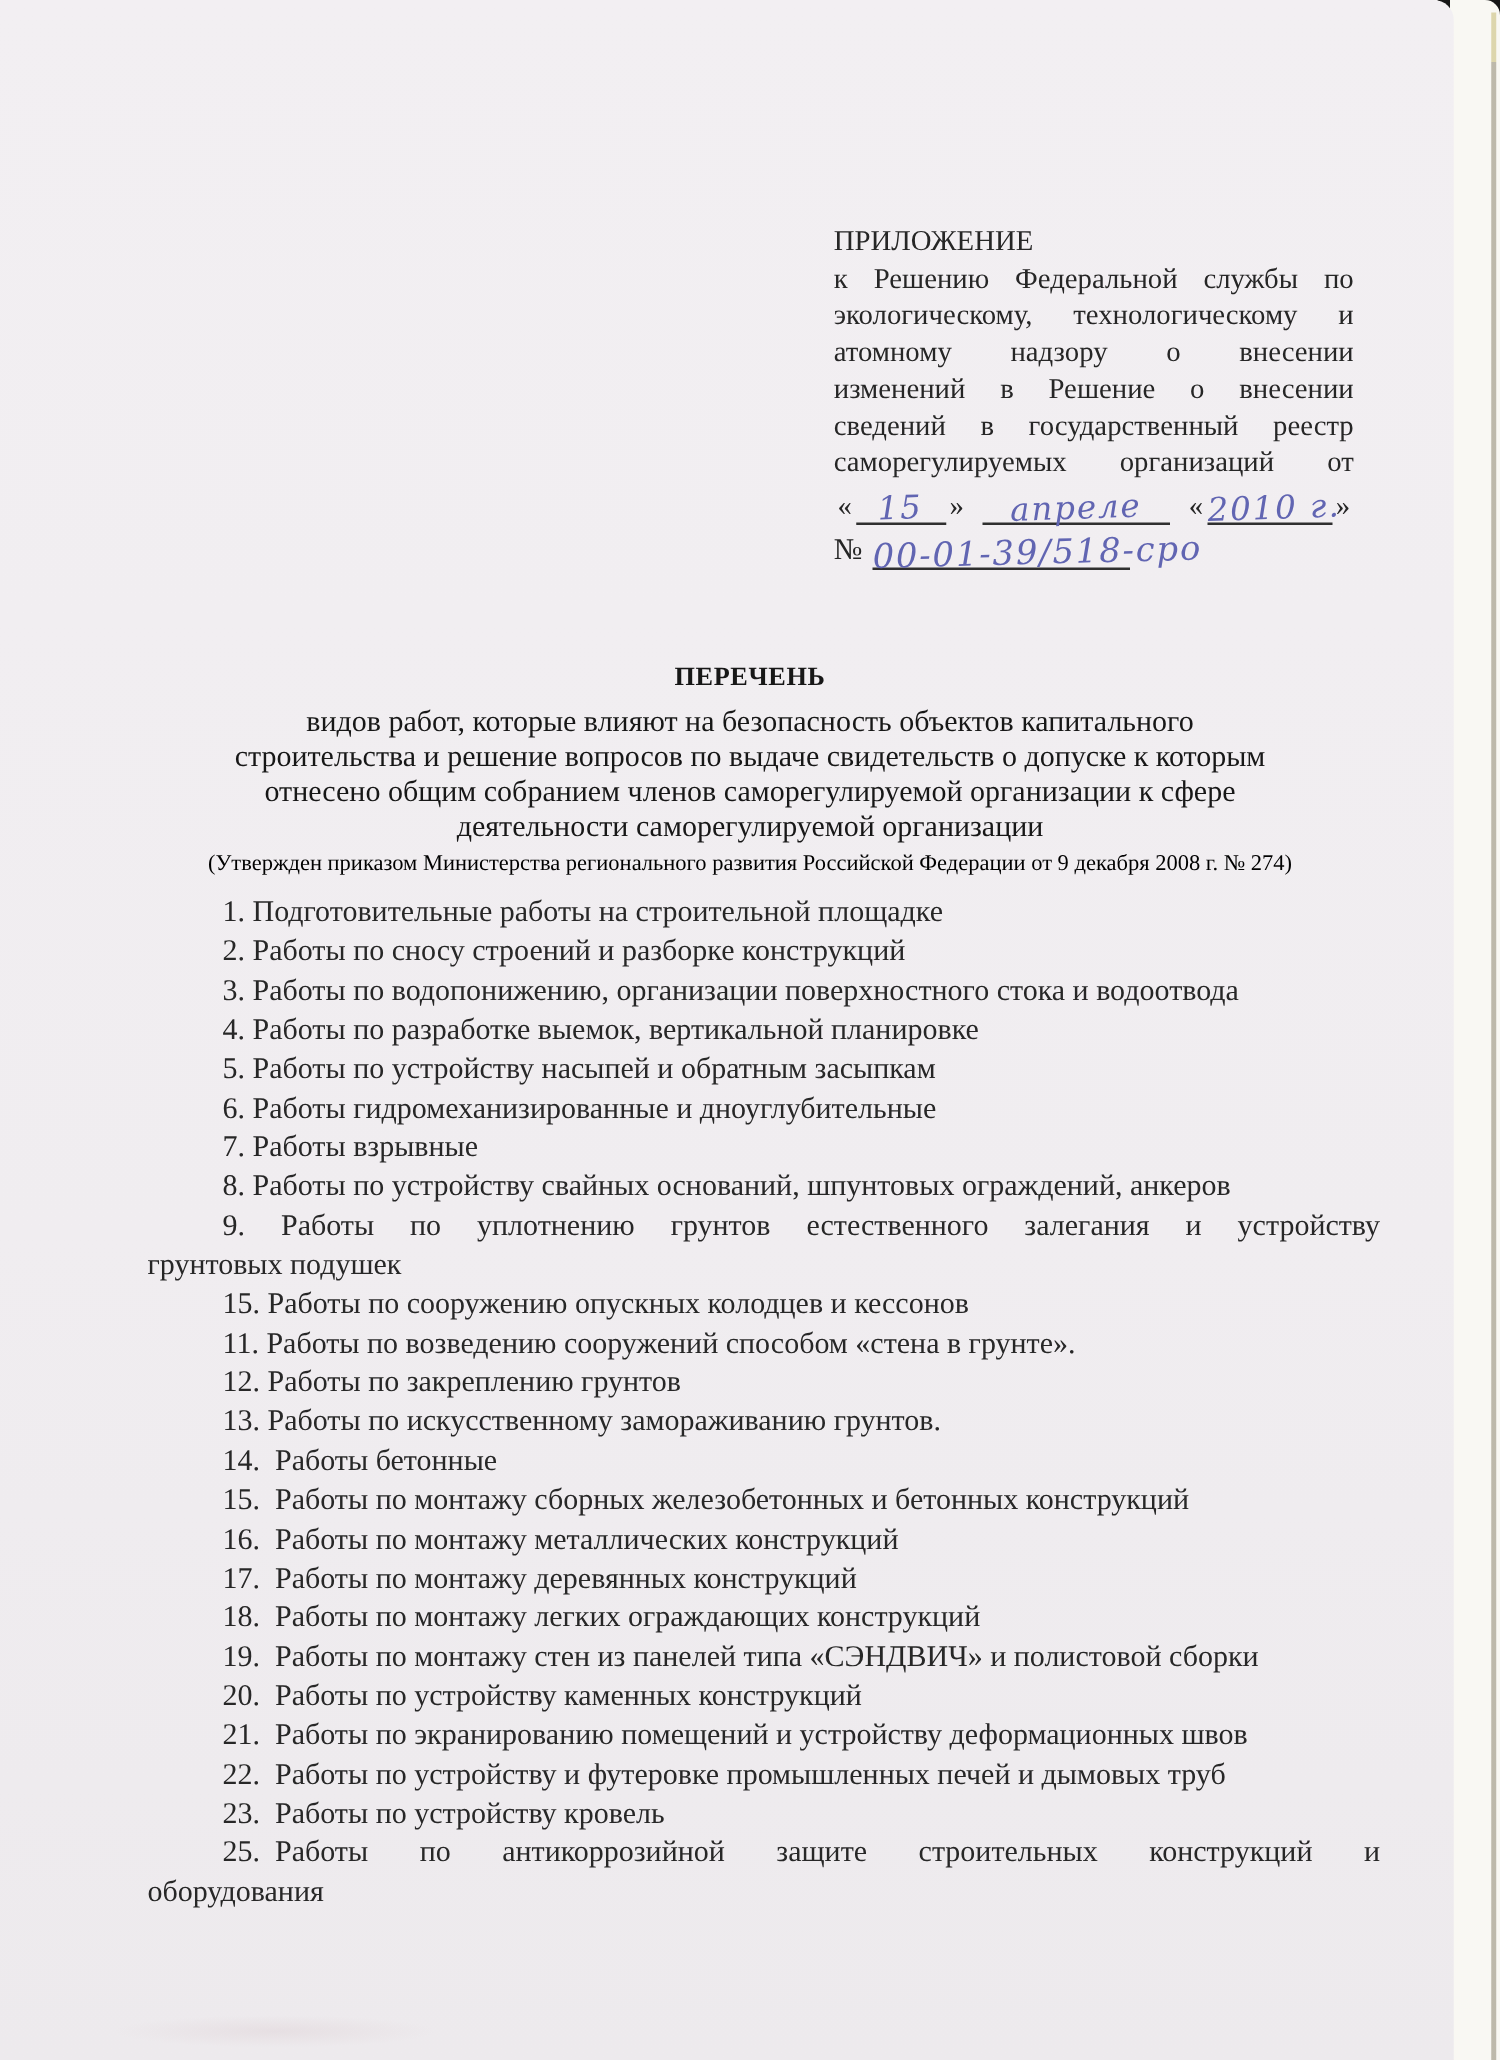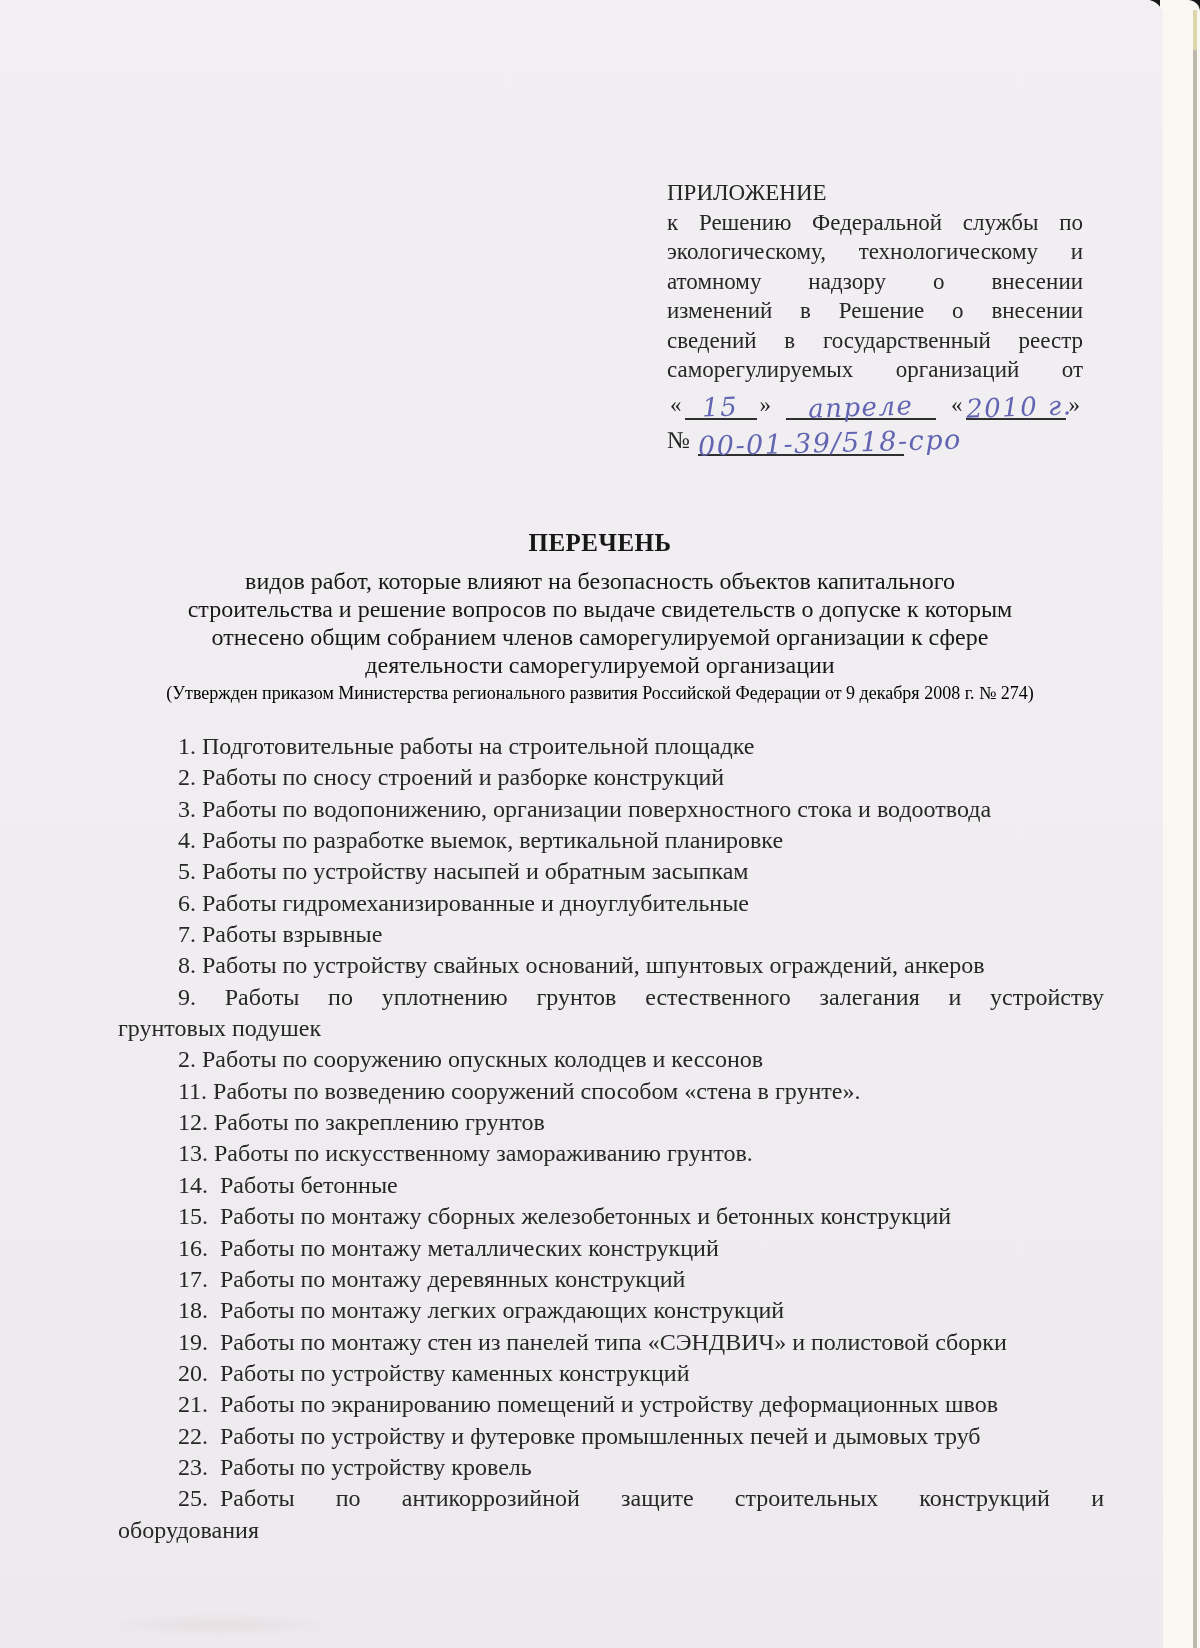--- a/index.html
+++ b/index.html
@@ -48,26 +48,26 @@
     font-style:italic;color:#6165b2;font-size:26px;letter-spacing:1.5px;
     display:inline-block;transform:rotate(-2deg) translateY(3px);white-space:nowrap;
   }
   .num-line{margin-top:4px;height:32px;display:flex;align-items:flex-end;}
   .num-label{font-size:24px;margin-right:8px;}
   .blank.numblank{width:206px;text-align:left;overflow:visible;}
   .hw.big{font-size:27px;transform:rotate(-1.5deg) translateY(2px);}
 
   
   .title-block{position:absolute;left:107px;top:529px;width:986px;text-align:center;color:#171717;}
-  .title-heading{font-weight:bold;font-size:25px;letter-spacing:.5px;margin-bottom:10px;}
+  .title-heading{font-weight:bold;font-size:21px;letter-spacing:.5px;margin-bottom:10px;}
   .tline{font-weight:normal;font-size:24px;line-height:28px;white-space:nowrap;}
   .subtitle{font-weight:normal;font-size:18px;color:#000000;margin-top:4px;white-space:nowrap;}
 
   
-  .list{position:absolute;left:118px;top:731px;width:986px;font-size:24px;line-height:31.35px;color:#272727;}
+  .list{position:absolute;left:118px;top:715px;width:986px;font-size:24px;line-height:31.35px;color:#272727;}
   .item{text-indent:60px;white-space:nowrap;}
   .item .l1{text-indent:60px;text-align:justify;text-align-last:justify;white-space:normal;}
   .item .l2{text-indent:0;white-space:nowrap;}
 </style>
 </head>
 <body>
 
 <div class="scan-corner"></div>
 <div class="scan-corner2"></div>
 <div class="edge-strip"></div>
@@ -130,21 +130,21 @@
     <div class="item">3. Работы по водопонижению, организации поверхностного стока и водоотвода</div>
     <div class="item">4. Работы по разработке выемок, вертикальной планировке</div>
     <div class="item">5. Работы по устройству насыпей и обратным засыпкам</div>
     <div class="item">6. Работы гидромеханизированные и дноуглубительные</div>
     <div class="item">7. Работы взрывные</div>
     <div class="item">8. Работы по устройству свайных оснований, шпунтовых ограждений, анкеров</div>
     <div class="item">
       <div class="l1">9. Работы по уплотнению грунтов естественного залегания и устройству</div>
       <div class="l2">грунтовых подушек</div>
     </div>
-    <div class="item">2. Работы по сооружению опускных колодцев и кессонов</div>
+    <div class="item">15. Работы по сооружению опускных колодцев и кессонов</div>
     <div class="item">11. Работы по возведению сооружений способом «стена в грунте».</div>
     <div class="item">12. Работы по закреплению грунтов</div>
     <div class="item">13. Работы по искусственному замораживанию грунтов.</div>
     <div class="item">14. Работы бетонные</div>
     <div class="item">15. Работы по монтажу сборных железобетонных и бетонных конструкций</div>
     <div class="item">16. Работы по монтажу металлических конструкций</div>
     <div class="item">17. Работы по монтажу деревянных конструкций</div>
     <div class="item">18. Работы по монтажу легких ограждающих конструкций</div>
     <div class="item">19. Работы по монтажу стен из панелей типа «СЭНДВИЧ» и полистовой сборки</div>
     <div class="item">20. Работы по устройству каменных конструкций</div>

